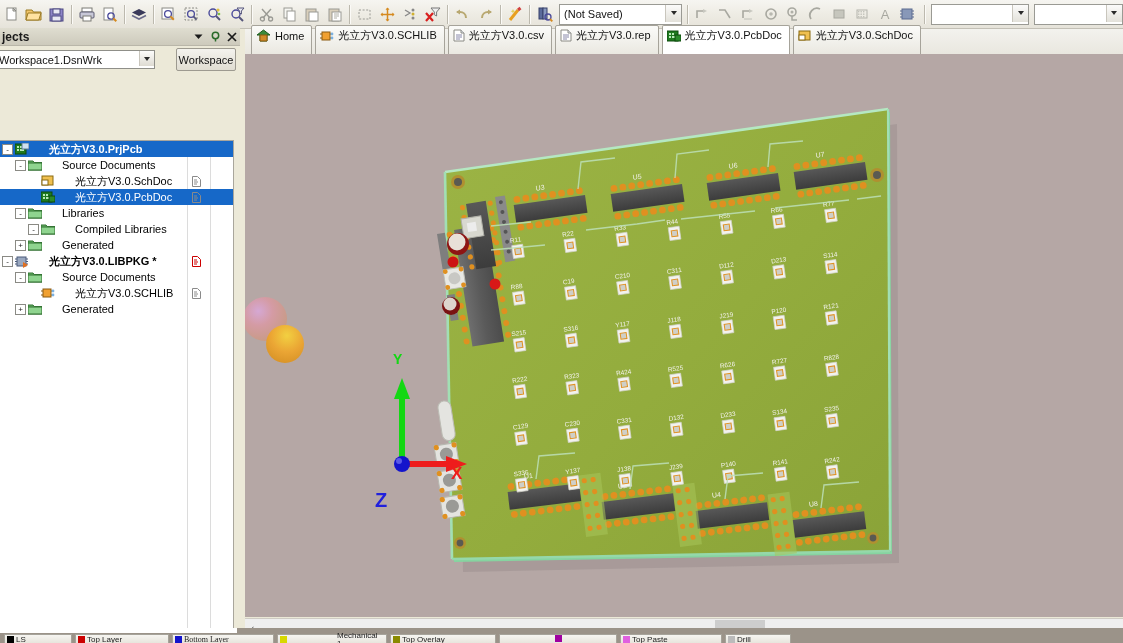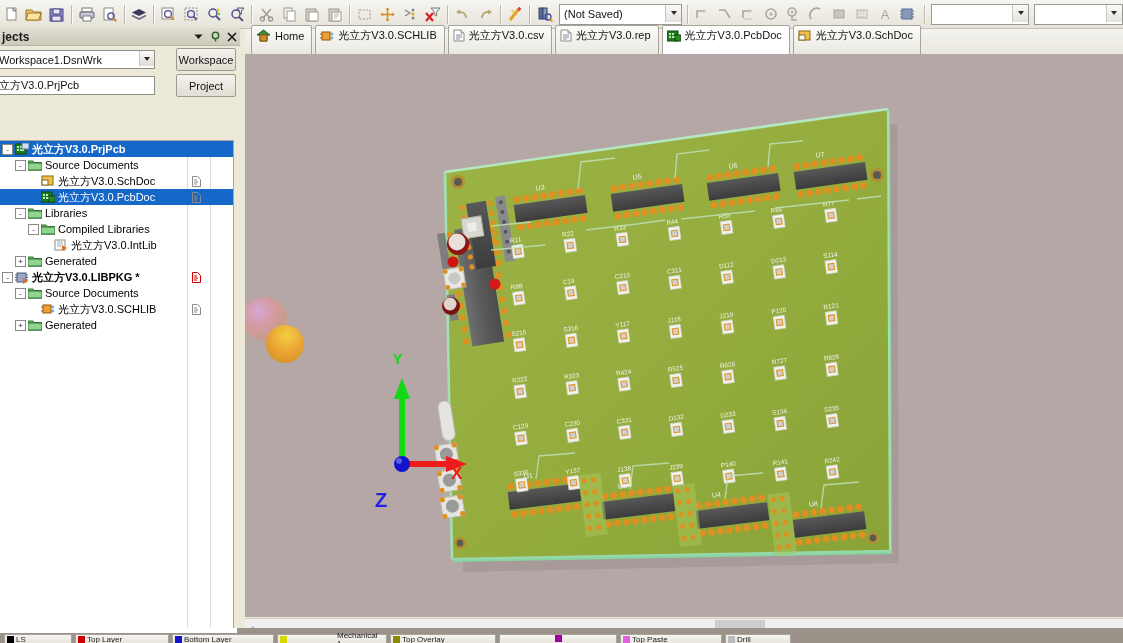--- a/index.html
+++ b/index.html
@@ -85,21 +85,21 @@
   .tree{
     position:absolute;left:0;top:112px;width:233px;height:518px;
     background:#fff;border:1px solid #a9a69c;border-left:none;
     overflow:hidden;
   }
   .trow{height:16px;display:flex;align-items:center;position:relative;font-size:11px;color:#000;white-space:nowrap;}
   .trow.sel{background:#1668c8;color:#fff;}
   .tog{width:9px;height:9px;border:1px solid #8a8a84;background:#fff;
        display:flex;align-items:center;justify-content:center;
        font-size:8px;line-height:7px;color:#222;flex:none;font-family:"Liberation Sans",sans-serif;}
-  .tlabel{margin-left:3px;}
+  .tlabel{margin-left:20px;}
   .tbold{font-weight:bold;}
   
   .tree .gridline{position:absolute;top:0;bottom:0;width:1px;background:#dcdcdc;}
   .docicon{position:absolute;font-size:10px;color:#777;}
 
   
   .ti{width:14px;height:13px;flex:none;margin-left:2px;position:relative;}
 
   
   .tabbar{
@@ -441,26 +441,20 @@
     <div class="panel-row">
       <div class="inp" style="margin-left:-5px;">
         <span class="txt">Workspace1.DsnWrk</span>
         <span class="arrow">
             <i class="cdn"></i>
           </span>
       </div>
       <div class="pbtn">Workspace</div>
     </div>
 
-    <div class="panel-row">
-      <div class="inp" style="margin-left:-5px;">
-        <span class="txt">立方V3.0.PrjPcb</span>
-      </div>
-      <div class="pbtn">Project</div>
-    </div>
 
 
     <div class="tree">
       <div class="gridline" style="left:187px;"></div>
       <div class="gridline" style="left:210px;"></div>
       <div id="tree-rows">
           <div class="trow sel">
             <span style="width: 2px; flex: 0 0 auto;"></span>
             <span class="tog">-</span>
             <span class="ti">
@@ -544,32 +538,20 @@
             <span class="tog">-</span>
             <span class="ti">
               <svg width="14" height="12" viewBox="0 0 14 12">
                 <path d="M0 2h5l1.2 1.6H14V11H0z" fill="#6ab86a" stroke="#2e6e2e"></path>
                 <path d="M0 4h14v7H0z" fill="#8fd48f" stroke="#2e6e2e"></path>
               </svg>
             </span>
             <span class="tlabel">Compiled Libraries</span>
           </div>
           <div class="trow">
-            <span style="width: 41px; flex: 0 0 auto;"></span>
-            <span style="width: 11px; flex: 0 0 auto;"></span>
-            <span class="ti">
-              <svg width="14" height="12" viewBox="0 0 14 12">
-                <rect x="1" y="1" width="10" height="10" fill="#fff" stroke="#8a8a84"></rect>
-                <path d="M3 3h6M3 5h6M3 7h4" stroke="#a0a8b8"></path>
-                <path d="M8 6l5 3-5 3z" fill="#e07020"></path>
-              </svg>
-            </span>
-            <span class="tlabel">光立方V3.0.IntLib</span>
-          </div>
-          <div class="trow">
             <span style="width: 15px; flex: 0 0 auto;"></span>
             <span class="tog">+</span>
             <span class="ti">
               <svg width="14" height="12" viewBox="0 0 14 12">
                 <path d="M0 2h5l1.2 1.6H14V11H0z" fill="#6ab86a" stroke="#2e6e2e"></path>
                 <path d="M0 4h14v7H0z" fill="#8fd48f" stroke="#2e6e2e"></path>
               </svg>
             </span>
             <span class="tlabel">Generated</span>
           </div>
@@ -1430,21 +1412,21 @@
     <div class="white"></div>
     <div class="layertabs" id="layertabs-host">
         <div class="ltab" style="width: 62px;">
           <span class="swatch" style="background: rgb(0, 0, 0);"></span>
           <span style="font-size: 8px; line-height: 8px; color: rgb(34, 34, 34);">LS</span>
         </div>
         <div class="ltab" style="width: 88px;">
           <span class="swatch" style="background: rgb(204, 0, 0);"></span>
           <span style="font-size: 8px; line-height: 8px; color: rgb(34, 34, 34);">Top Layer</span>
         </div>
-        <div class="ltab" style="width: 96px;">
+        <div class="ltab" style="width: 96px; font-family: Liberation Serif, serif;">
           <span class="swatch" style="background: rgb(20, 20, 204);"></span>
           <span style="font-size: 8px; line-height: 8px; color: rgb(34, 34, 34);">Bottom Layer</span>
         </div>
         <div class="ltab" style="width: 104px;">
           <span class="swatch" style="background: rgb(216, 216, 0);"></span>
           <span style="font-size: 8px; line-height: 8px; color: rgb(34, 34, 34); margin-left: 48px;">Mechanical 1</span>
         </div>
         <div class="ltab" style="width: 100px;">
           <span class="swatch" style="background: rgb(138, 138, 0);"></span>
           <span style="font-size: 8px; line-height: 8px; color: rgb(34, 34, 34);">Top Overlay</span>

